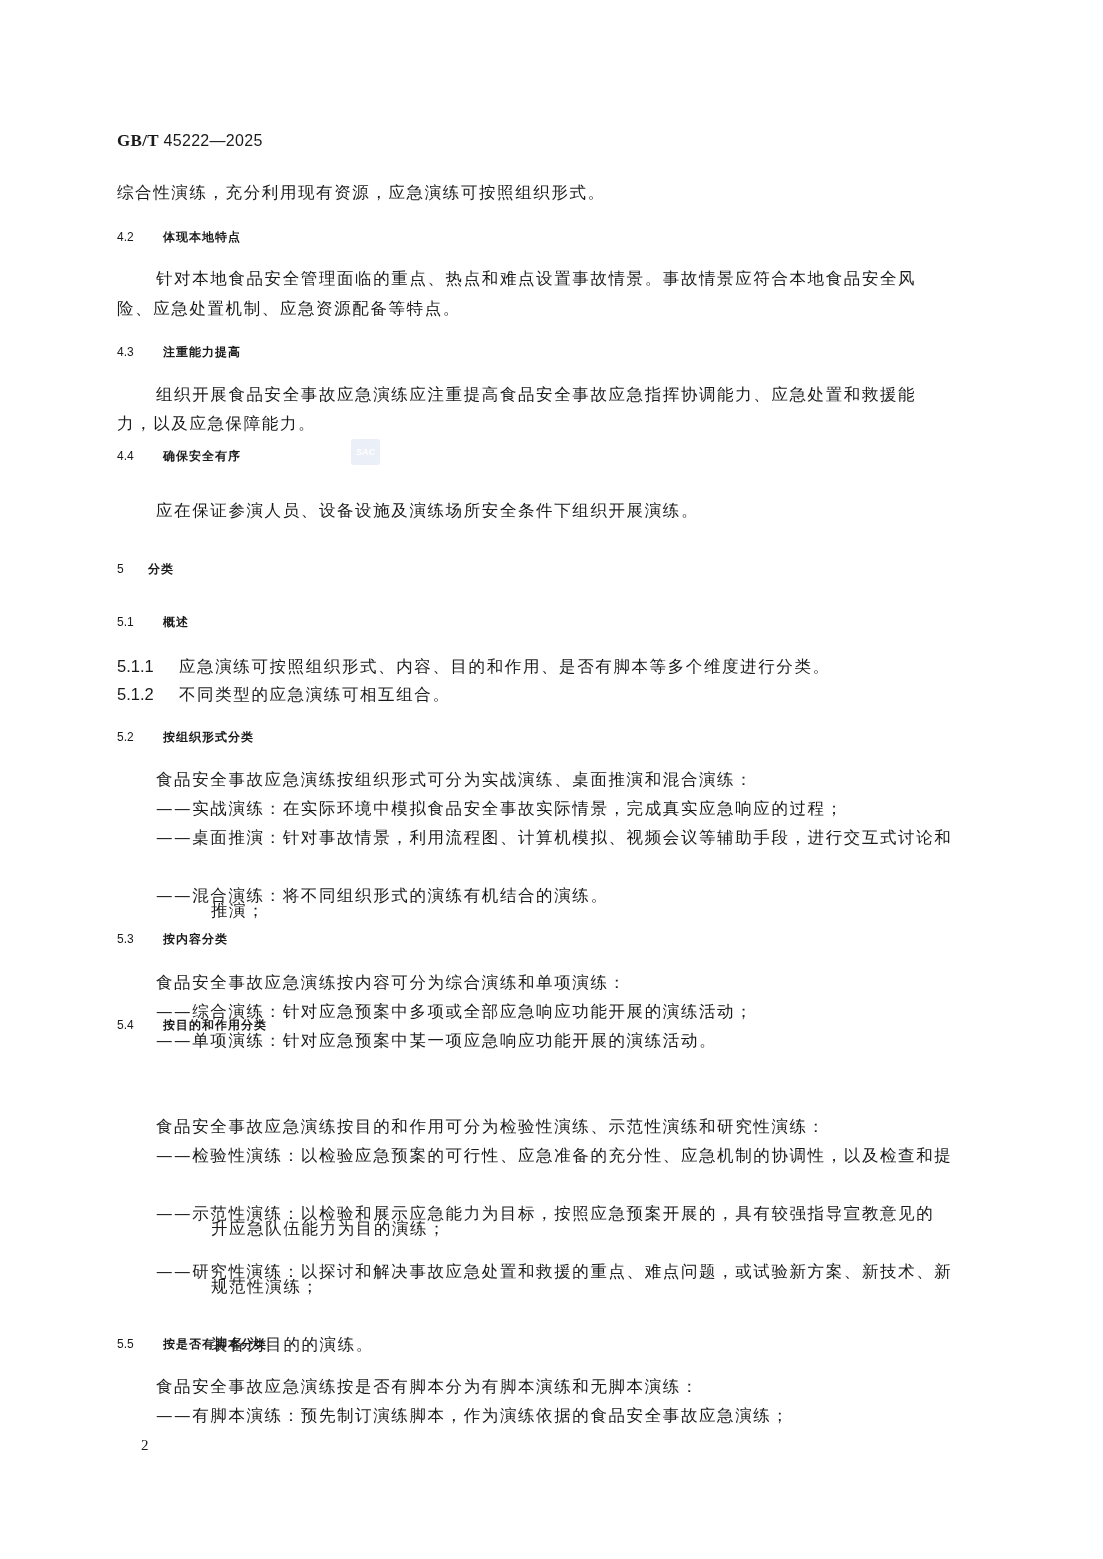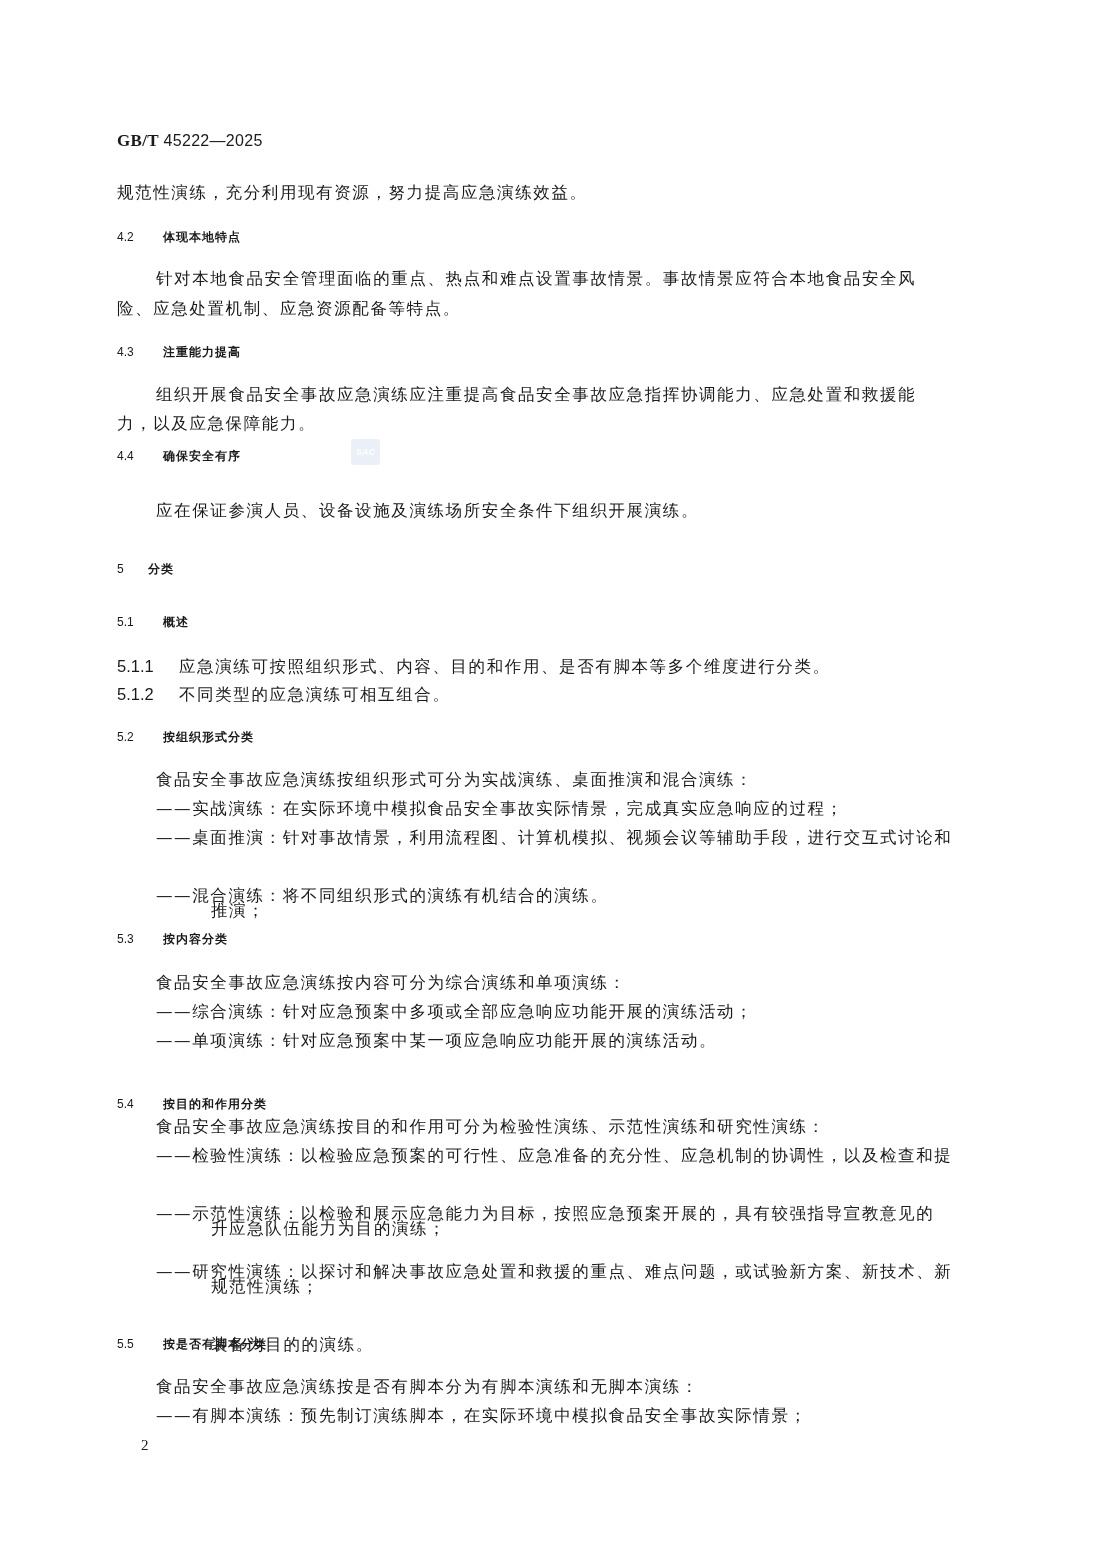--- a/index.html
+++ b/index.html
@@ -41,21 +41,21 @@
     font-family: "Liberation Serif", serif;
   }
 </style>
 </head>
 <body>
 
 <div class="page">
 
   <div class="std-code"><b>GB/T</b> <span>45222—2025</span></div>
 
-  <div class="line" style="top:183px">规范性演练，充分利用现有资源，努力提高应急演练效益。</div>
+  <div class="line" style="top:183px">综合性演练，充分利用现有资源，应急演练可按照组织形式。</div>
 
   <div class="heading" style="top:227px"><span class="num">4.2</span><span>体现本地特点</span></div>
   <div class="line indent" style="top:269px">针对本地食品安全管理面临的重点、热点和难点设置事故情景。事故情景应符合本地食品安全风</div>
   <div class="line" style="top:299px">险、应急处置机制、应急资源配备等特点。</div>
 
   <div class="heading" style="top:342px"><span class="num">4.3</span><span>注重能力提高</span></div>
   <div class="line indent" style="top:385px">组织开展食品安全事故应急演练应注重提高食品安全事故应急指挥协调能力、应急处置和救援能</div>
   <div class="line" style="top:414px">力，以及应急保障能力。</div>
 
   <div class="watermark">SAC</div>
@@ -74,27 +74,27 @@
   <div class="line dash-item" style="top:799px">——实战演练：在实际环境中模拟食品安全事故实际情景，完成真实应急响应的过程；</div>
   <div class="line dash-item" style="top:828px">——桌面推演：针对事故情景，利用流程图、计算机模拟、视频会议等辅助手段，进行交互式讨论和</div>
   <div class="line hang" style="top:857px">推演；</div>
   <div class="line dash-item" style="top:886px">——混合演练：将不同组织形式的演练有机结合的演练。</div>
 
   <div class="heading" style="top:929px"><span class="num">5.3</span><span>按内容分类</span></div>
   <div class="line indent" style="top:973px">食品安全事故应急演练按内容可分为综合演练和单项演练：</div>
   <div class="line dash-item" style="top:1002px">——综合演练：针对应急预案中多项或全部应急响应功能开展的演练活动；</div>
   <div class="line dash-item" style="top:1031px">——单项演练：针对应急预案中某一项应急响应功能开展的演练活动。</div>
 
-  <div class="heading" style="top:1094px"><span class="num">5.4</span><span>按目的和作用分类</span></div>
+  <div class="heading" style="top:1015px"><span class="num">5.4</span><span>按目的和作用分类</span></div>
   <div class="line indent" style="top:1117px">食品安全事故应急演练按目的和作用可分为检验性演练、示范性演练和研究性演练：</div>
   <div class="line dash-item" style="top:1146px">——检验性演练：以检验应急预案的可行性、应急准备的充分性、应急机制的协调性，以及检查和提</div>
   <div class="line hang" style="top:1175px">升应急队伍能力为目的演练；</div>
   <div class="line dash-item" style="top:1204px">——示范性演练：以检验和展示应急能力为目标，按照应急预案开展的，具有较强指导宣教意见的</div>
   <div class="line hang" style="top:1233px">规范性演练；</div>
   <div class="line dash-item" style="top:1262px">——研究性演练：以探讨和解决事故应急处置和救援的重点、难点问题，或试验新方案、新技术、新</div>
   <div class="line hang" style="top:1291px">装备为目的的演练。</div>
 
   <div class="heading" style="top:1334px"><span class="num">5.5</span><span>按是否有脚本分类</span></div>
   <div class="line indent" style="top:1377px">食品安全事故应急演练按是否有脚本分为有脚本演练和无脚本演练：</div>
-  <div class="line dash-item" style="top:1406px">——有脚本演练：预先制订演练脚本，在实际环境中模拟食品安全事故实际情景；</div>
+  <div class="line dash-item" style="top:1406px">——有脚本演练：预先制订演练脚本，作为演练依据的食品安全事故应急演练；</div>
 
   <div class="page-number">2</div>
 </div>
 
 </body></html>

